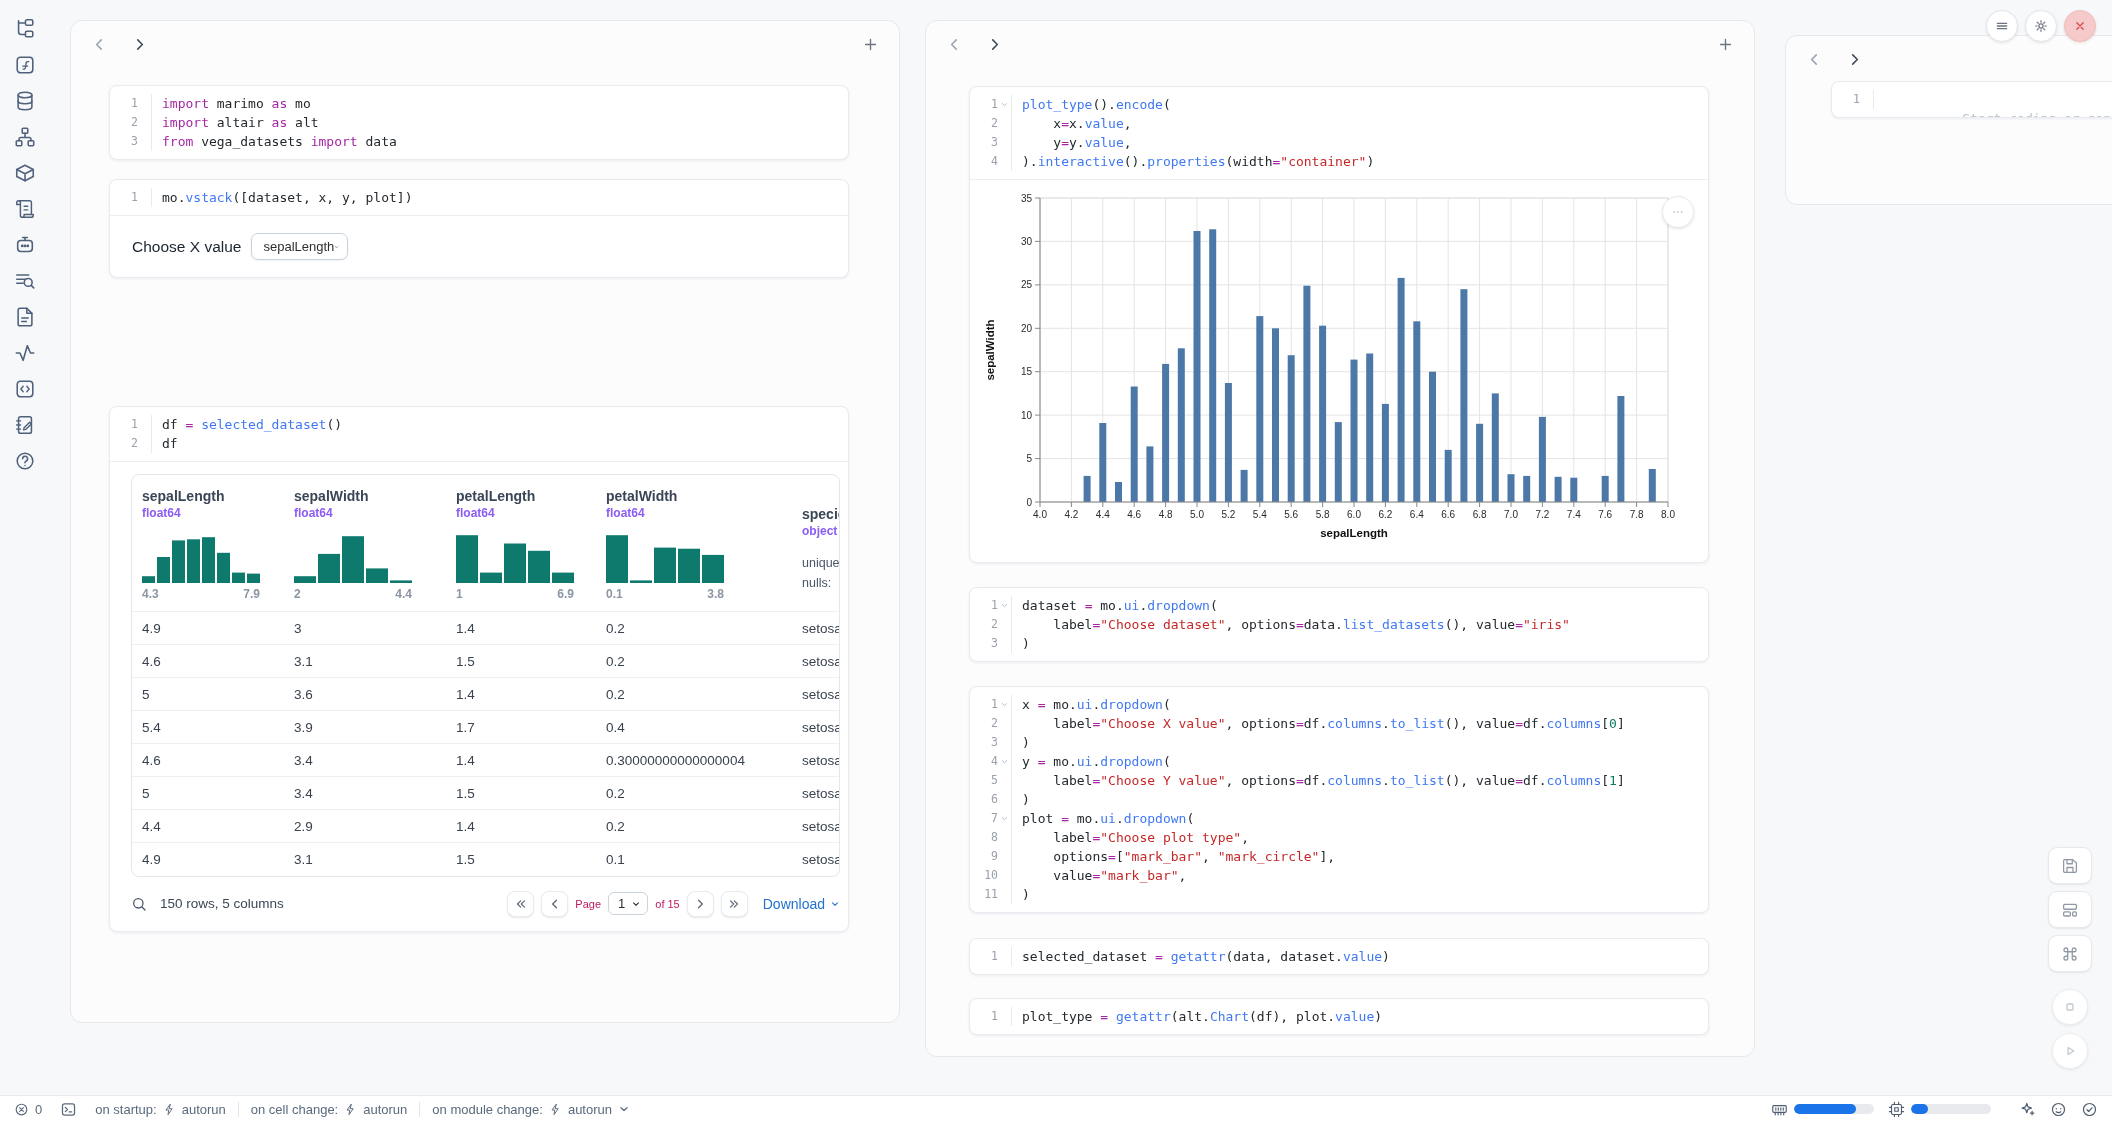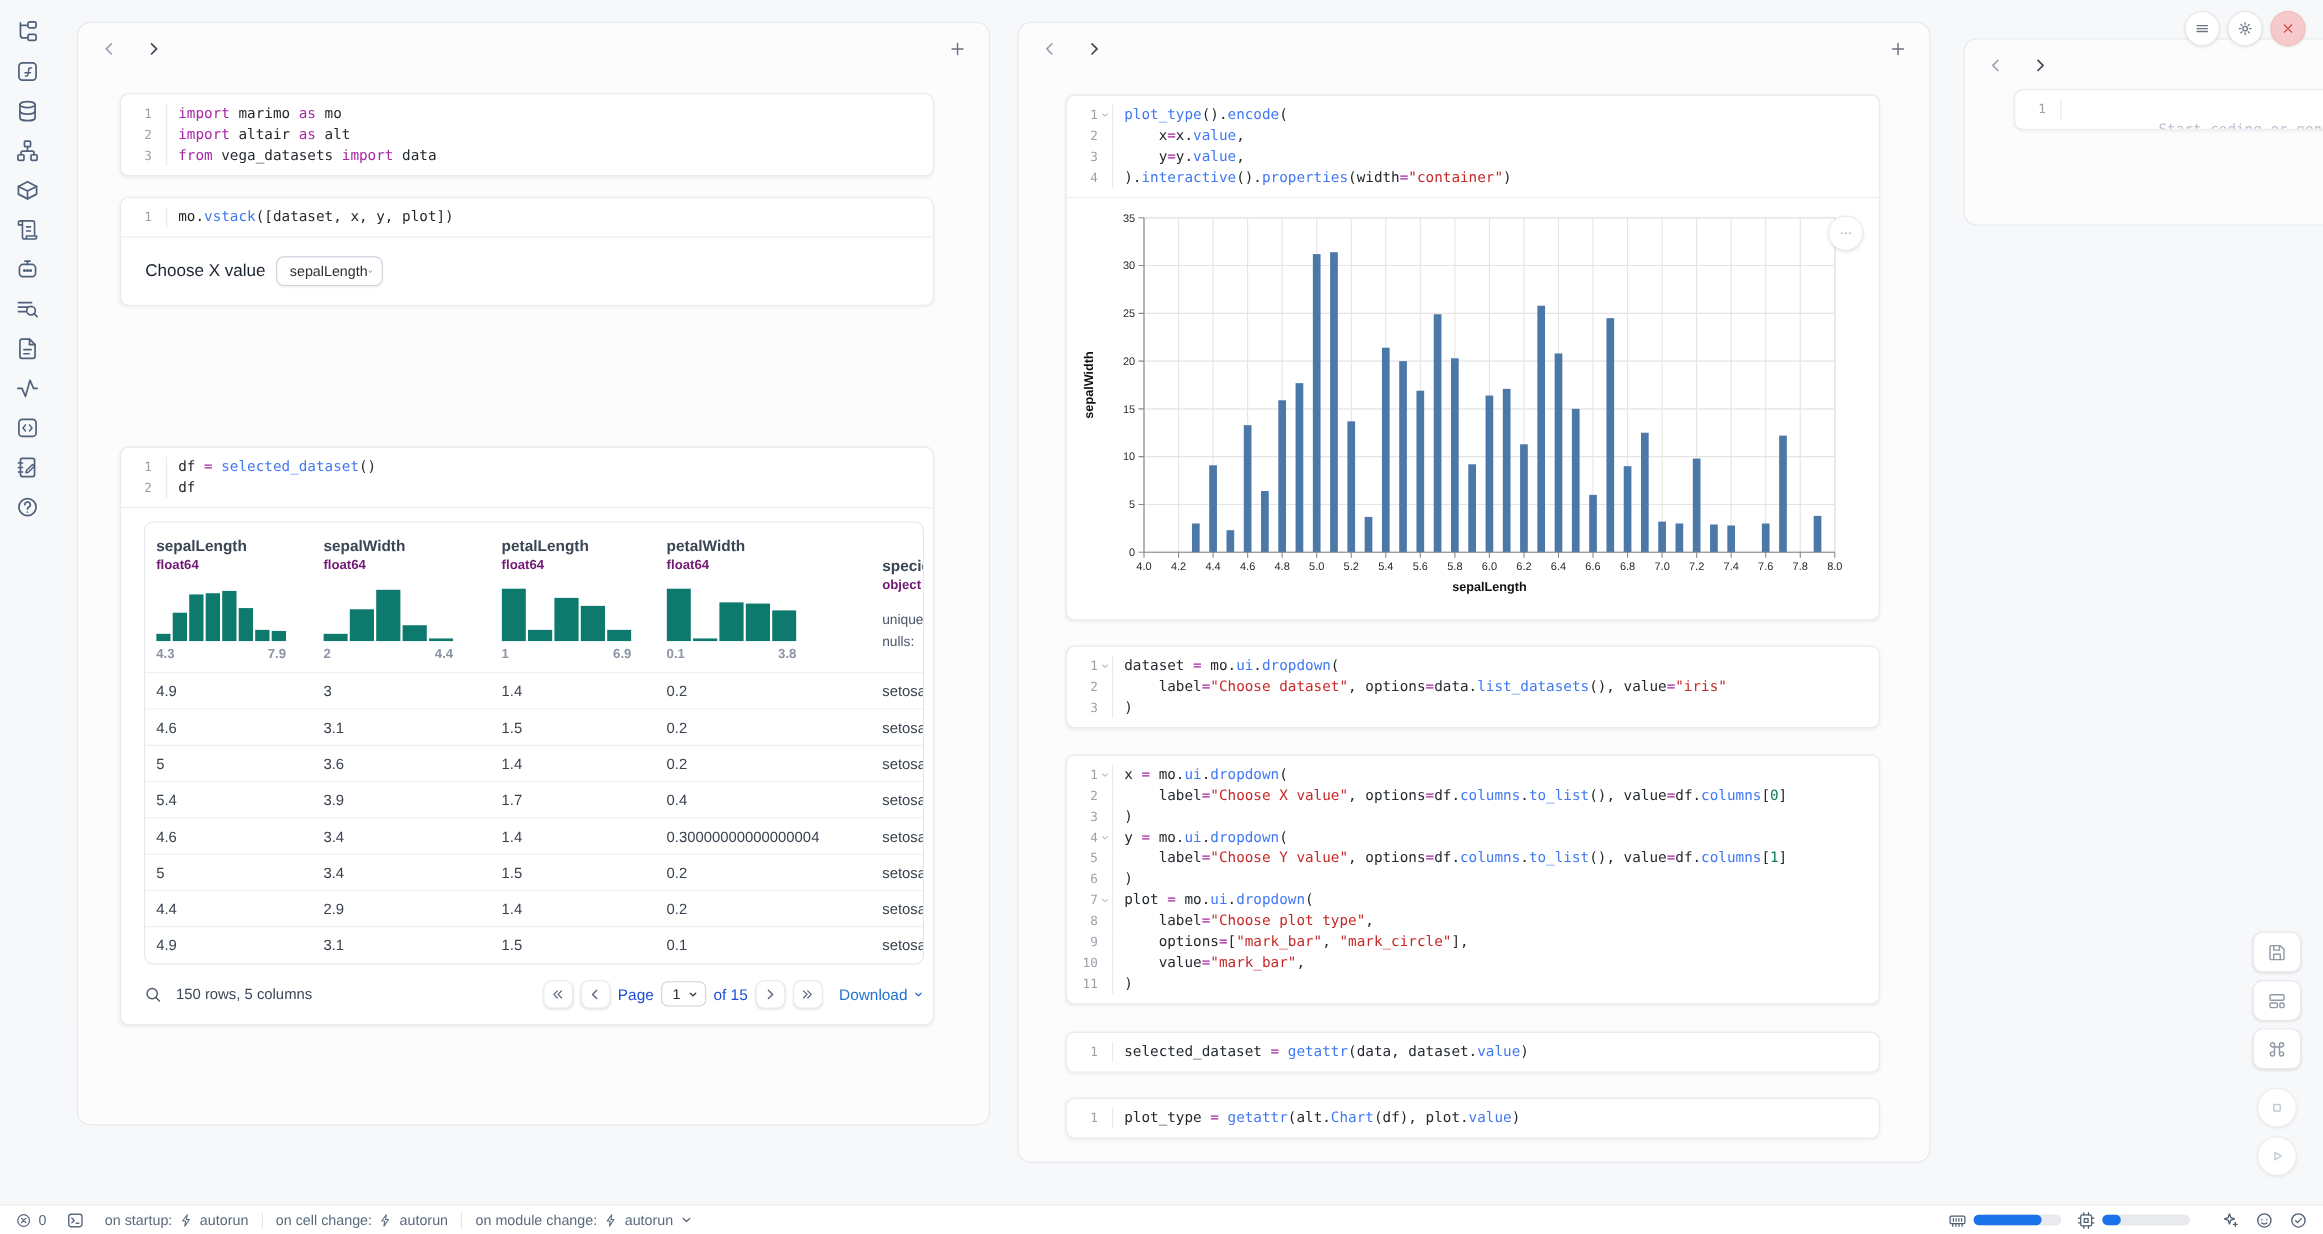--- a/index.html
+++ b/index.html
@@ -61,33 +61,33 @@
             box-shadow:0 1px 2px rgba(0,0,0,.05); cursor:pointer; }
   .selchev { color:#3c4350; }
 
   
   .tout { padding:12px 10px 14px 21px; }
   .tbox { width:709px; border:1px solid #e3e7ec; border-radius:8px; overflow:hidden; background:#fff; }
   .tbox table { border-collapse:collapse; table-layout:fixed; width:840px; }
   .tbox th, .tbox td { text-align:left; padding-left:10px; overflow:hidden; white-space:nowrap; }
   .tbox td { height:33px; font-size:13.5px; color:#39424f; border-top:1px solid #eceff3; }
   .th-name{ font-size:14px; font-weight:bold; color:#3a4656; padding-top:13px; }
-  .th-type{ font-size:12px; color:#701a75; padding-top:2px; }
+  .th-type{ font-size:12px; color:#8b5cf6; padding-top:2px; }
   .th-hist{ display:block; margin-top:11px; }
   .th-range{ display:flex; justify-content:space-between; width:118px;
              font-size:12px; color:#8b95a5; padding:4px 0 10px; }
   .th-stats{ font-size:12.5px; color:#4a5568; margin-top:15px; line-height:20px; font-weight:normal; }
 
   .tfoot { display:flex; align-items:center; margin-top:14px; width:709px; color:#4a5568; }
   .tsummary { font-size:13.5px; color:#3c4757; margin-left:13px; }
   .pg-group { margin-left:auto; display:flex; align-items:center; gap:7px; }
   .pg-btn { width:27px; height:26px; border:1px solid #e8ebef; border-radius:8px; background:#fff;
             box-shadow:0 1px 2px rgba(0,0,0,.10); color:#5b6675; display:flex;
             align-items:center; justify-content:center; cursor:pointer; }
-  .pg-label { font-size:14px; color:#1d4ed8; }
+  .pg-label { font-size:11px; color:#be185d; }
   .pg-select { display:inline-flex; align-items:center; gap:6px; height:23px; padding:0 6px 0 9px;
                border:1px solid #cbd3dc; border-radius:6px; font-size:13px; color:#2f2f2f;
                background:#fff; cursor:pointer; }
   .download { display:inline-flex; align-items:center; gap:5px; color:#2173cf;
               font-size:14px; margin-left:8px; cursor:pointer; }
 
   
   .chart-out { position:relative; padding:4px 0 2px 8px; }
   .cht { font-size:10px; fill:#2b2b2b; font-family:"Liberation Sans",sans-serif; }
   .chl { font-size:11.5px; font-weight:bold; fill:#111; font-family:"Liberation Sans",sans-serif; }

